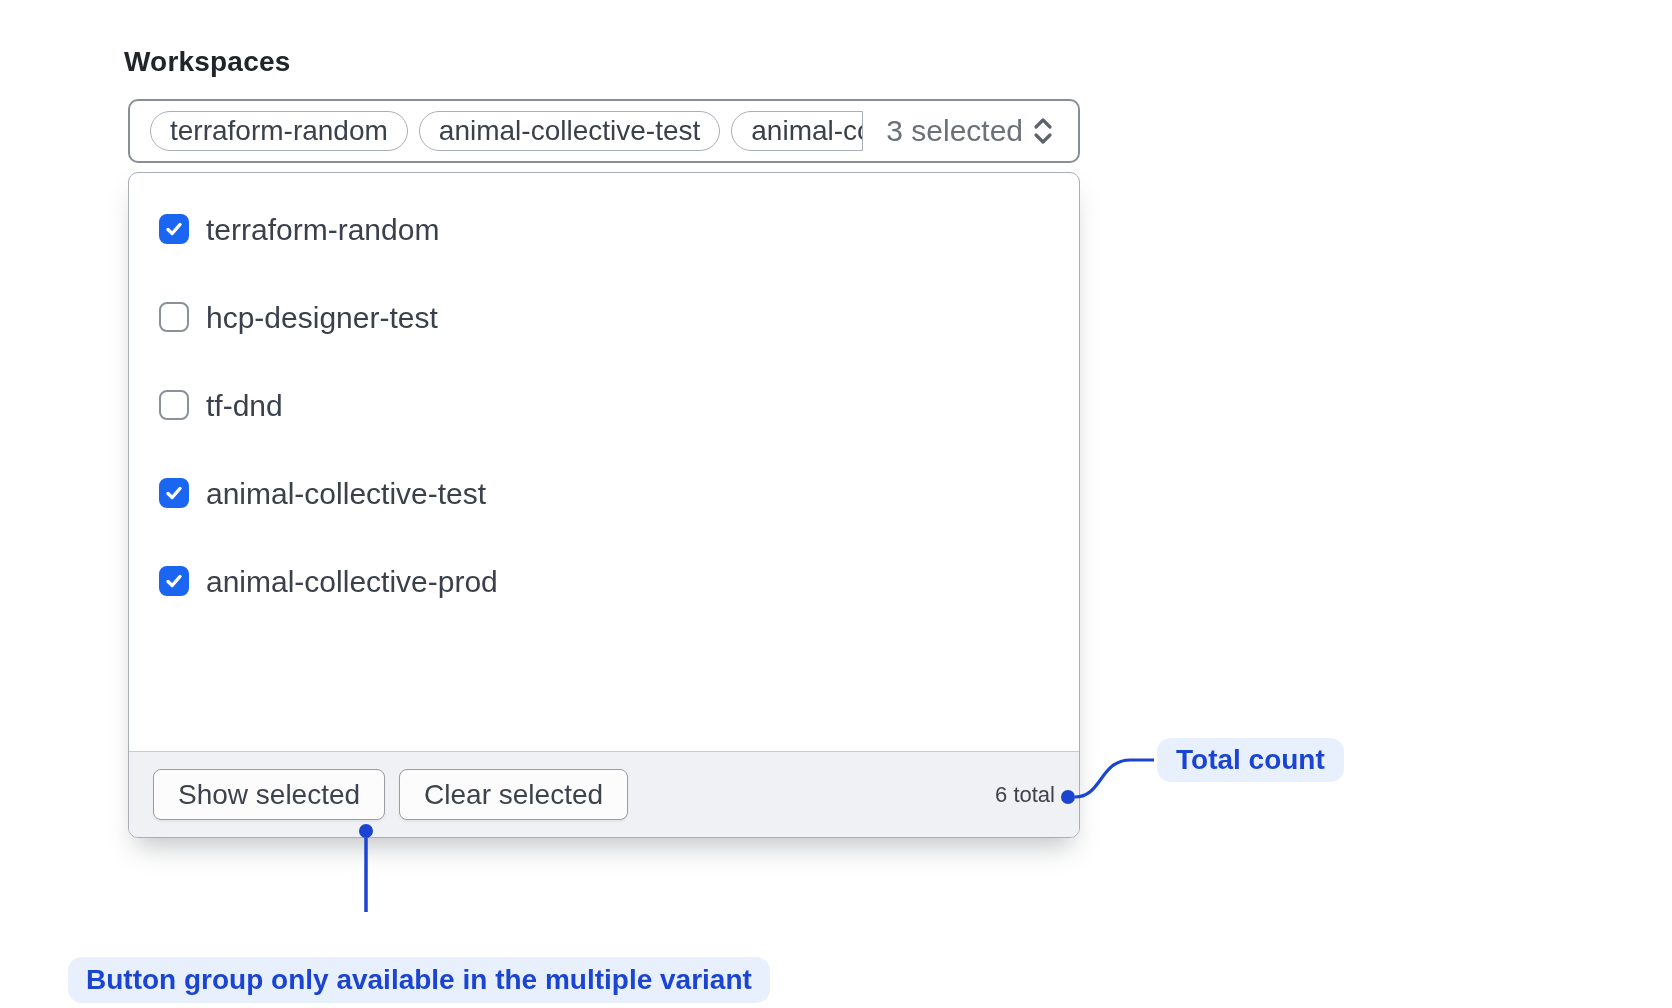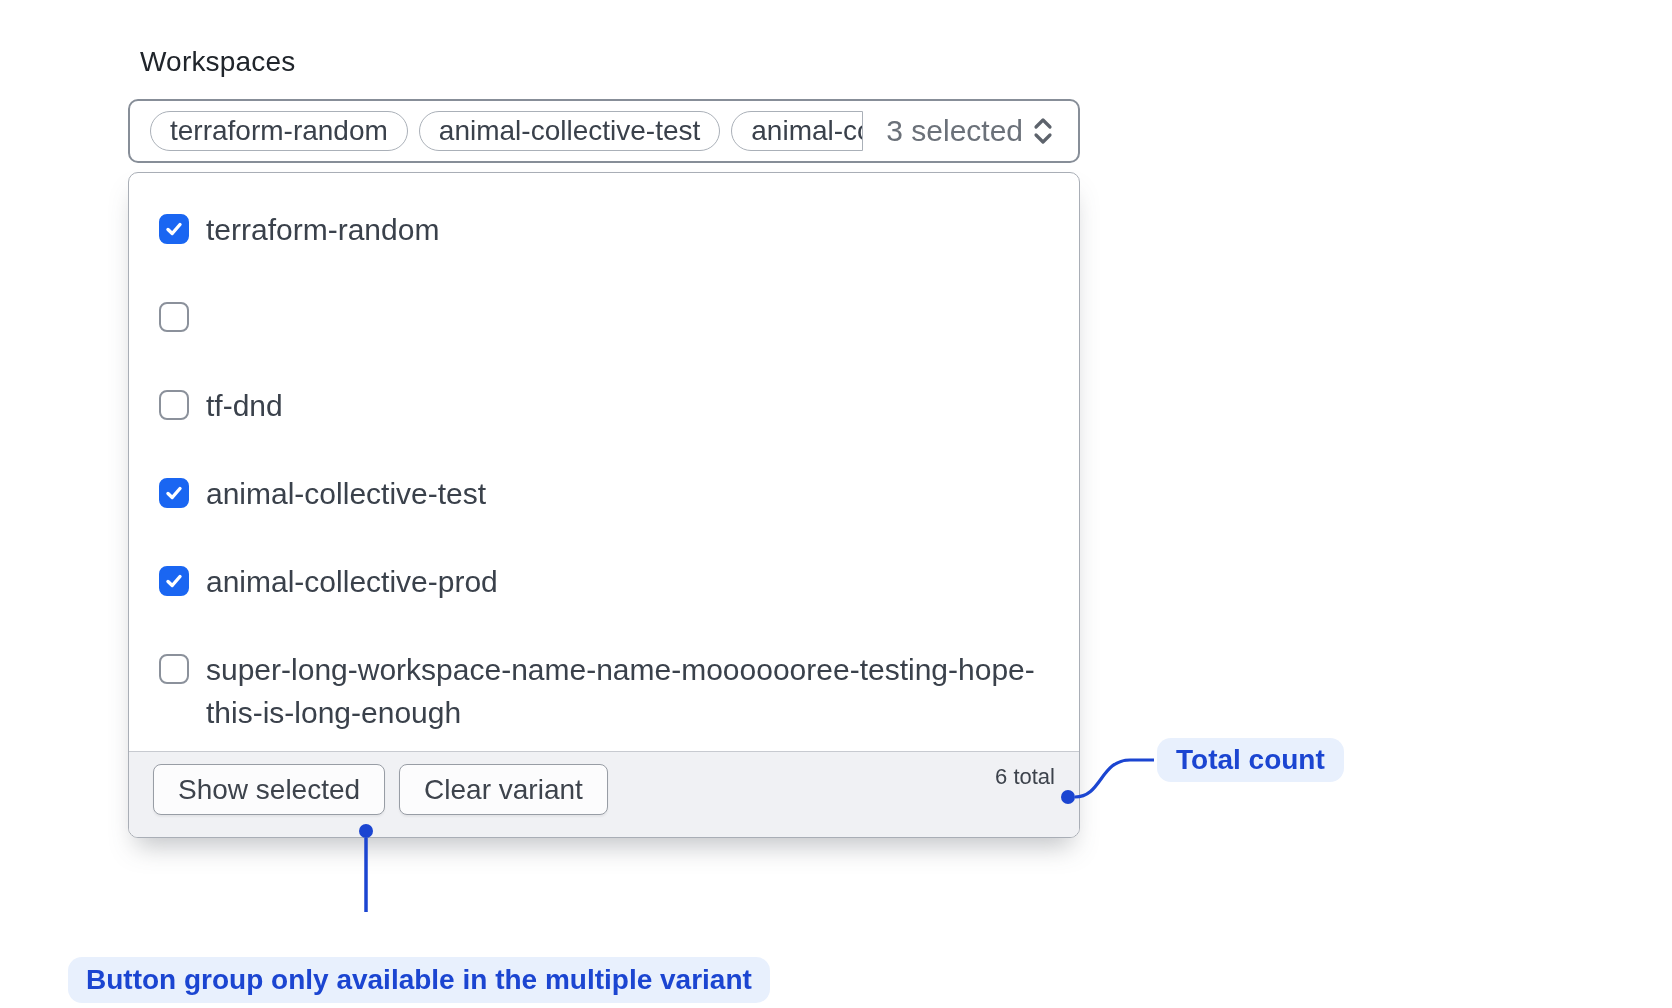--- a/index.html
+++ b/index.html
@@ -7,22 +7,22 @@
     --annotation-blue:#1b45d1;
     --callout-bg:#e8f0fd;
     --footer-bg:#f0f1f4;
   }
   *{margin:0;padding:0;box-sizing:border-box;}
   html,body{background:#ffffff;}
   body{font-family:"Liberation Sans","DejaVu Sans",sans-serif;color:#3a414b;}
   .canvas{position:relative;width:1672px;height:1008px;background:#ffffff;overflow:hidden;}
 
   .field-label{
-    position:absolute;left:140px;top:46px;
-    font-size:28px;font-weight:400;color:#20252b;letter-spacing:.2px;
+    position:absolute;left:124px;top:46px;
+    font-size:28px;font-weight:700;color:#20252b;letter-spacing:.2px;
   }
 
   
   .trigger{
     position:absolute;left:128px;top:99px;width:952px;height:64px;
     background:#fff;border:2px solid #878e98;border-radius:10px;
     display:flex;align-items:center;padding:0 20px;overflow:hidden;cursor:pointer;
   }
   .pill{
     flex:0 0 auto;height:40px;margin-right:11px;padding:0 19px;
@@ -59,21 +59,21 @@
   .checkbox svg{display:none;}
   .checkbox.checked{background:var(--checkbox-blue);border-color:var(--checkbox-blue);}
   .checkbox.checked svg{display:block;}
   .option-label{
     margin-left:17px;font-size:30px;line-height:43px;color:#3a414b;max-width:845px;
   }
 
   
   .footer{
     flex:0 0 86px;background:var(--footer-bg);border-top:1.5px solid #c7cad0;
-    display:flex;align-items:flex-start;padding:12px 24px;gap:14px;
+    display:flex;align-items:center;padding:12px 24px;gap:14px;
   }
   .btn{
     height:51px;padding:0 24px;border:1.5px solid #989da5;border-radius:8px;
     background:#fcfcfd;box-shadow:0 2px 2px rgba(0,0,0,.05);
     font-family:inherit;font-size:28px;color:#3d434c;cursor:pointer;
     display:inline-flex;align-items:center;
   }
   .total{margin-left:auto;font-size:22px;color:#3d434c;}
 
   
@@ -122,20 +122,21 @@
             <path d="M4 10.5 L8.2 14.5 L16 5.5"></path>
           </svg>
         </span>
         <span class="option-label">terraform-random</span>
       </div>
 
       <div class="option">
         <span class="checkbox">
           
         </span>
+        <span class="option-label">hcp-designer-test</span>
       </div>
 
       <div class="option">
         <span class="checkbox">
           
         </span>
         <span class="option-label">tf-dnd</span>
       </div>
 
       <div class="option">
@@ -149,32 +150,26 @@
 
       <div class="option">
         <span class="checkbox checked">
           <svg width="20" height="20" viewBox="0 0 20 20" fill="none" stroke="#ffffff" stroke-width="3.4" stroke-linecap="round" stroke-linejoin="round">
             <path d="M4 10.5 L8.2 14.5 L16 5.5"></path>
           </svg>
         </span>
         <span class="option-label">animal-collective-prod</span>
       </div>
 
-      <div class="option">
-        <span class="checkbox">
-          
-        </span>
-        <span class="option-label">super-long-workspace-name-name-mooooooree-testing-hope-this-is-long-enough</span>
-      </div>
 
     </div>
 
     <div class="footer">
       <button class="btn">Show selected</button>
-      <button class="btn">Clear variant</button>
+      <button class="btn">Clear selected</button>
       <span class="total">6 total</span>
     </div>
   </div>
 
   <svg class="connectors" viewBox="0 0 1672 1008" fill="none">
     <circle cx="1068" cy="797" r="7" fill="currentColor"></circle>
     <path d="M1075 797 C1102 797 1100 760 1130 760 L1154 760" stroke="currentColor" stroke-width="3.2"></path>
     <circle cx="366" cy="831" r="7" fill="currentColor"></circle>
     <path d="M366 838 L366 912" stroke="currentColor" stroke-width="3.5"></path>
   </svg>

